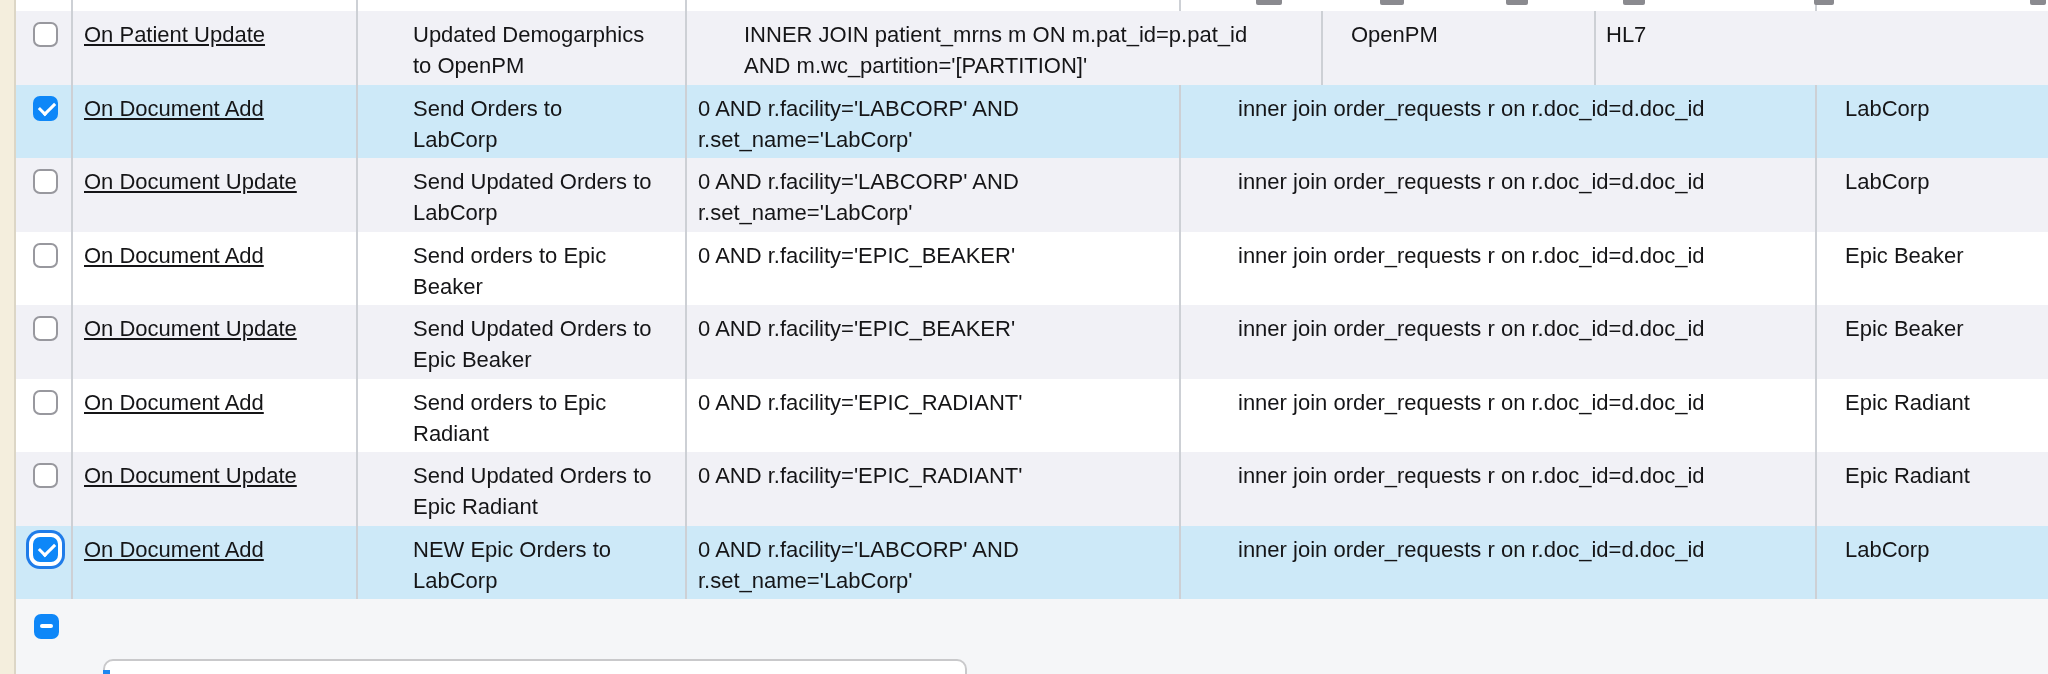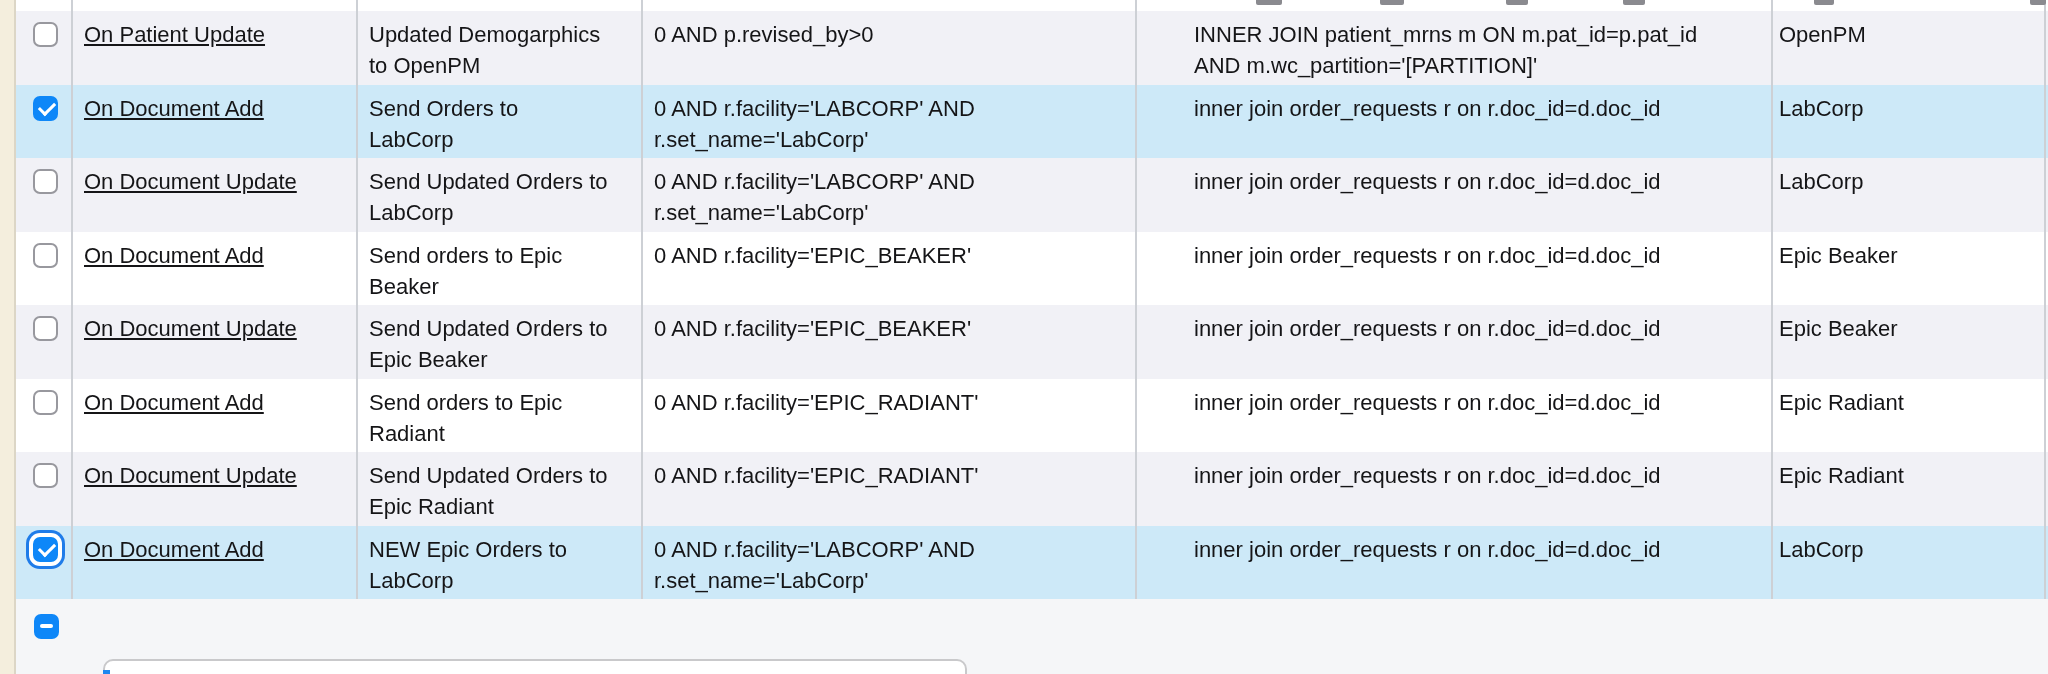--- a/index.html
+++ b/index.html
@@ -18,24 +18,24 @@
   .row.selected{background:#cde9f8;}
   .row.sliver{height:11px;background:#ffffff;}
   .cell{
     box-sizing:border-box;border-right:2px solid #cdd0d5;
     padding:8px 8px 0 11px;font-size:22px;line-height:31px;
     color:#151517;white-space:pre-line;overflow:hidden;flex:none;
   }
   .sliver .cell{padding:0;}
   .col-checkbox{width:57px;position:relative;}
   .col-event{width:285px;text-decoration:underline;}
-  .col-description{width:285px;}
+  .col-description{width:285px;margin-left:44px;}
   .col-condition{width:494px;}
   .col-join{width:588px;padding-left:9px;margin-left:48px;}
-  .col-facility{width:273px;padding-left:6px;}
+  .col-facility{width:273px;padding-left:28px;}
   .col-protocol{width:150px;padding-left:10px;border-right:none;}
   .cb{
     position:absolute;left:17px;top:11px;width:25px;height:25px;
     border-radius:7px;background:#ffffff;border:2px solid #98989e;box-sizing:border-box;
   }
   .cb.checked{background:#0e87f8;border-color:#0e87f8;}
   .cb.checked::after{
     content:"";position:absolute;left:4px;top:4px;width:13px;height:7px;
     border-left:3px solid #fff;border-bottom:3px solid #fff;
     transform:rotate(-45deg);
@@ -77,21 +77,20 @@
     <div class="cell col-join"></div>
     <div class="cell col-facility"></div>
     <div class="cell col-protocol"></div>
   </div>
 
 <div class="row alt">
       <div class="cell col-checkbox"><div class="cb"></div></div>
       <div class="cell col-event">On Patient Update</div>
       <div class="cell col-description">Updated Demogarphics
 to OpenPM</div>
-      <div class="cell col-condition">0 AND p.revised_by&gt;0</div>
       <div class="cell col-join">INNER JOIN patient_mrns m ON m.pat_id=p.pat_id
 AND m.wc_partition='[PARTITION]'</div>
       <div class="cell col-facility">OpenPM</div>
       <div class="cell col-protocol">HL7</div>
     </div>
     <div class="row selected">
       <div class="cell col-checkbox"><div class="cb checked"></div></div>
       <div class="cell col-event">On Document Add</div>
       <div class="cell col-description">Send Orders to
 LabCorp</div>

